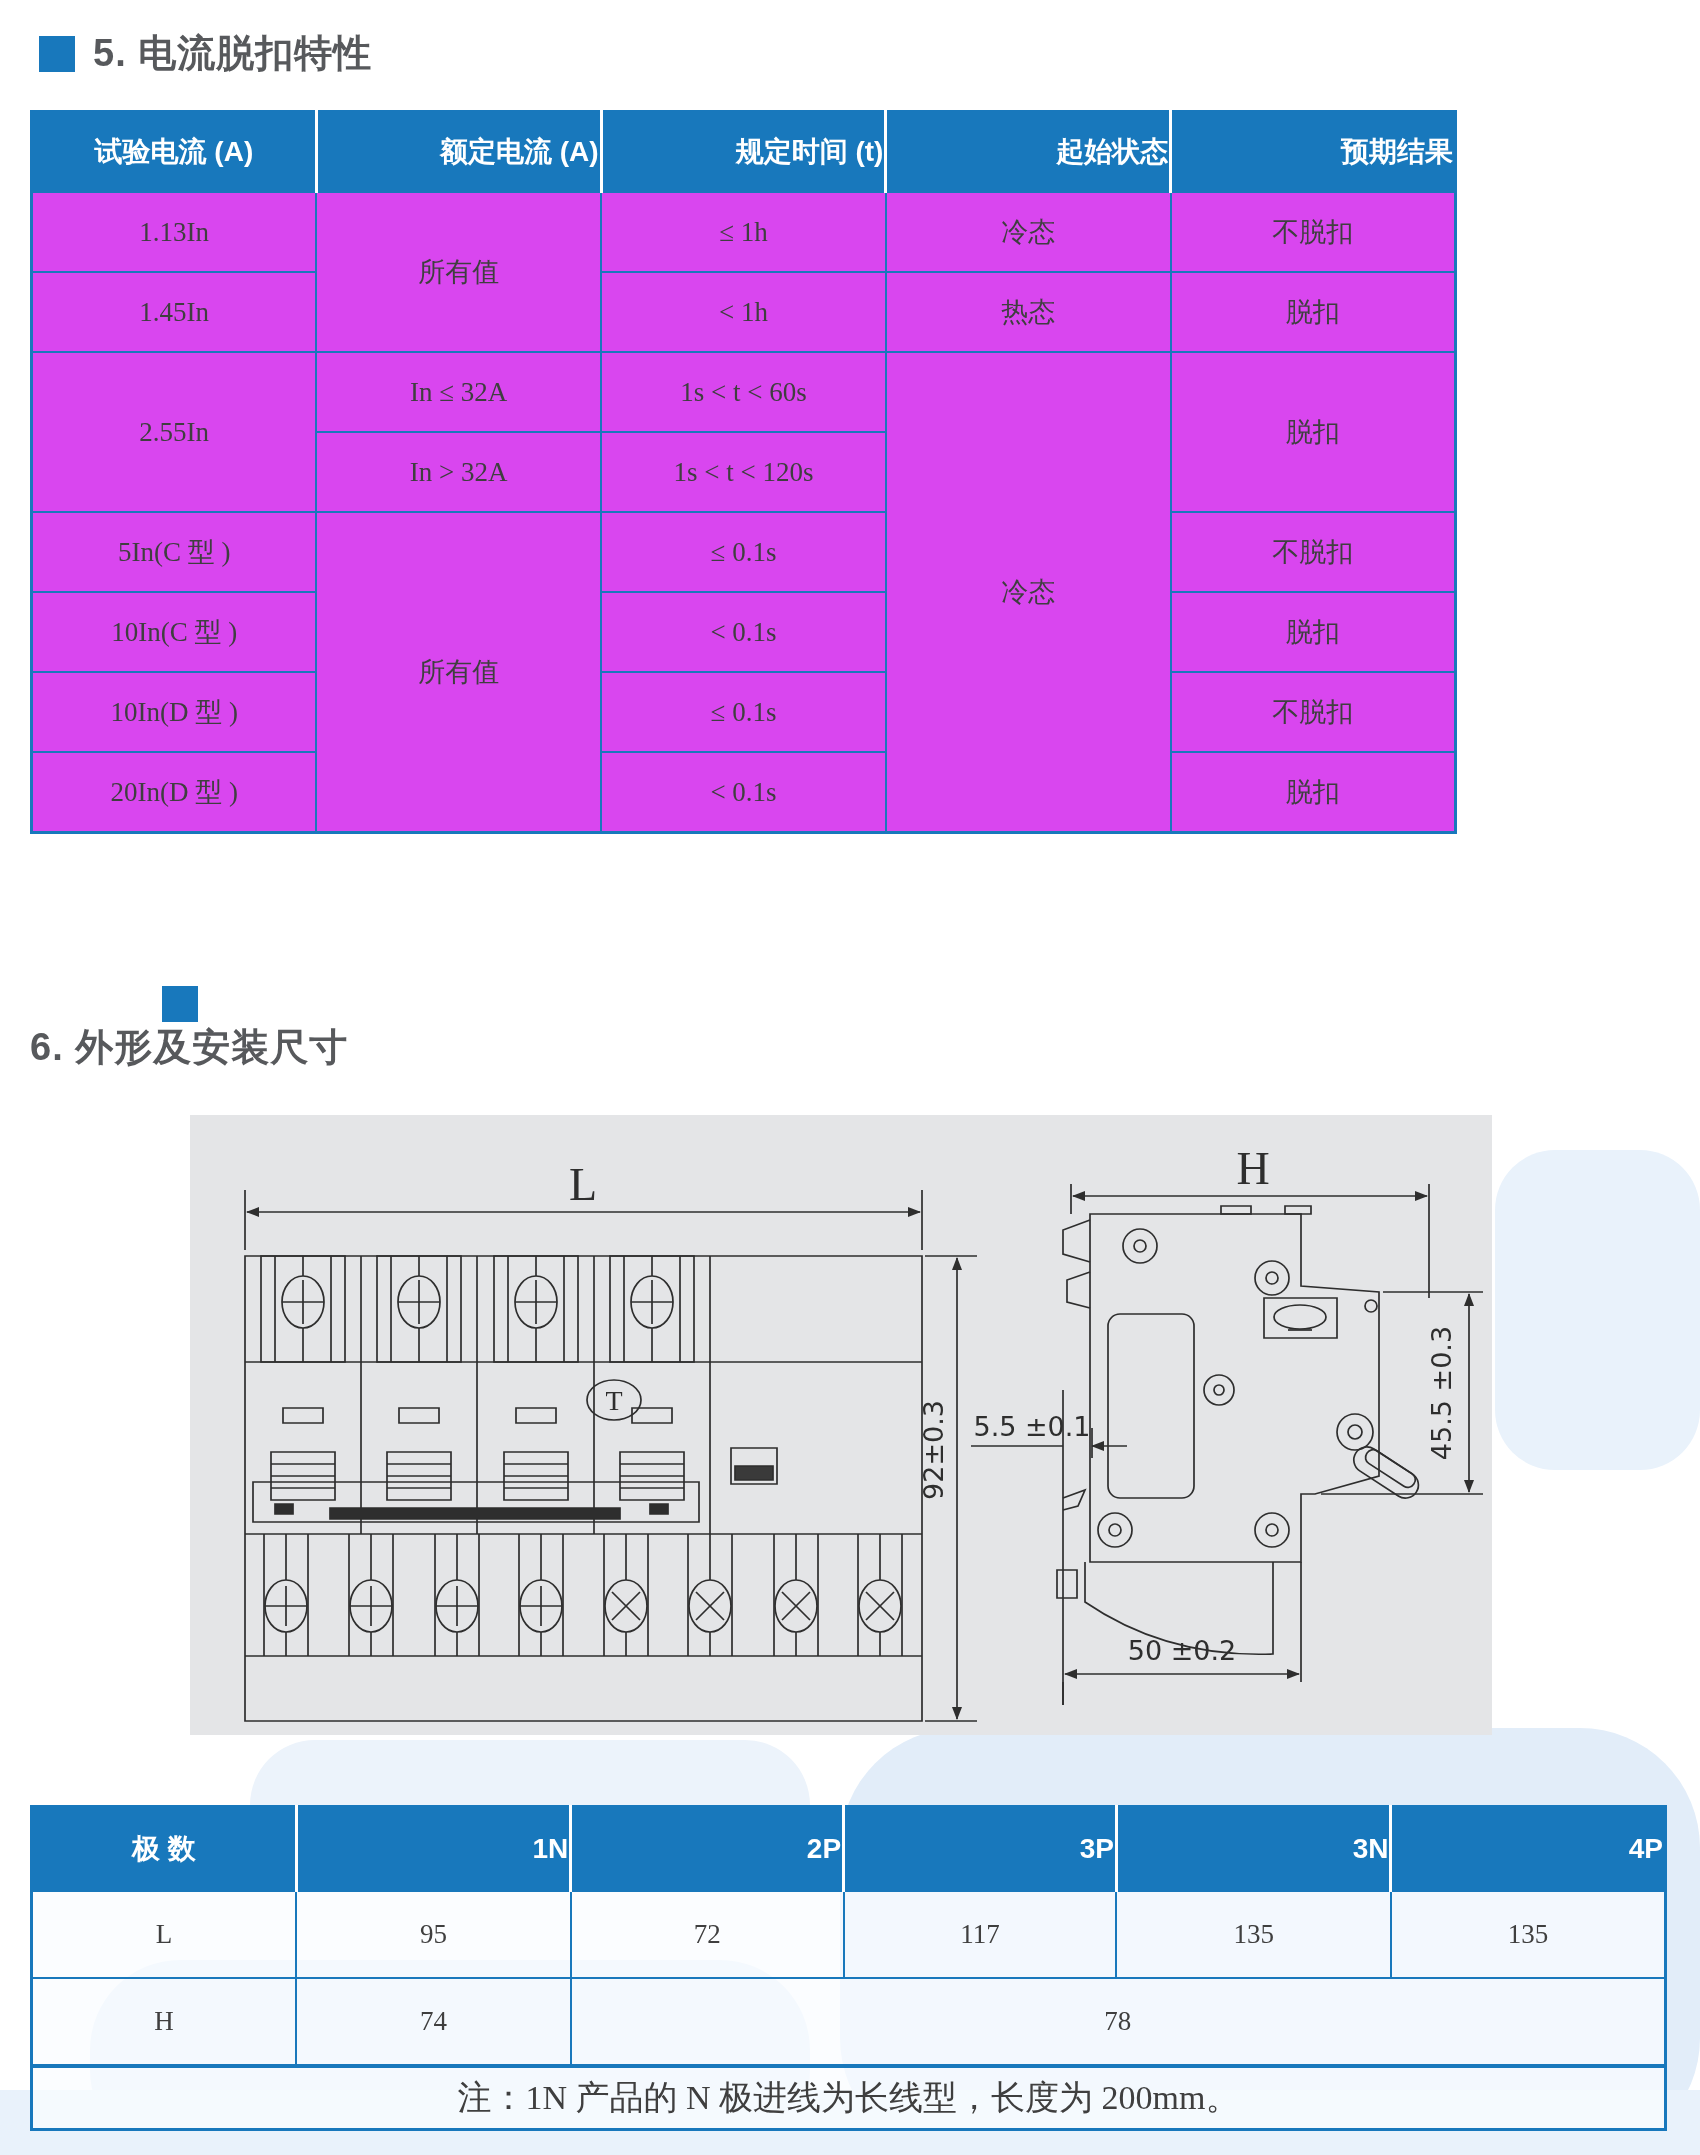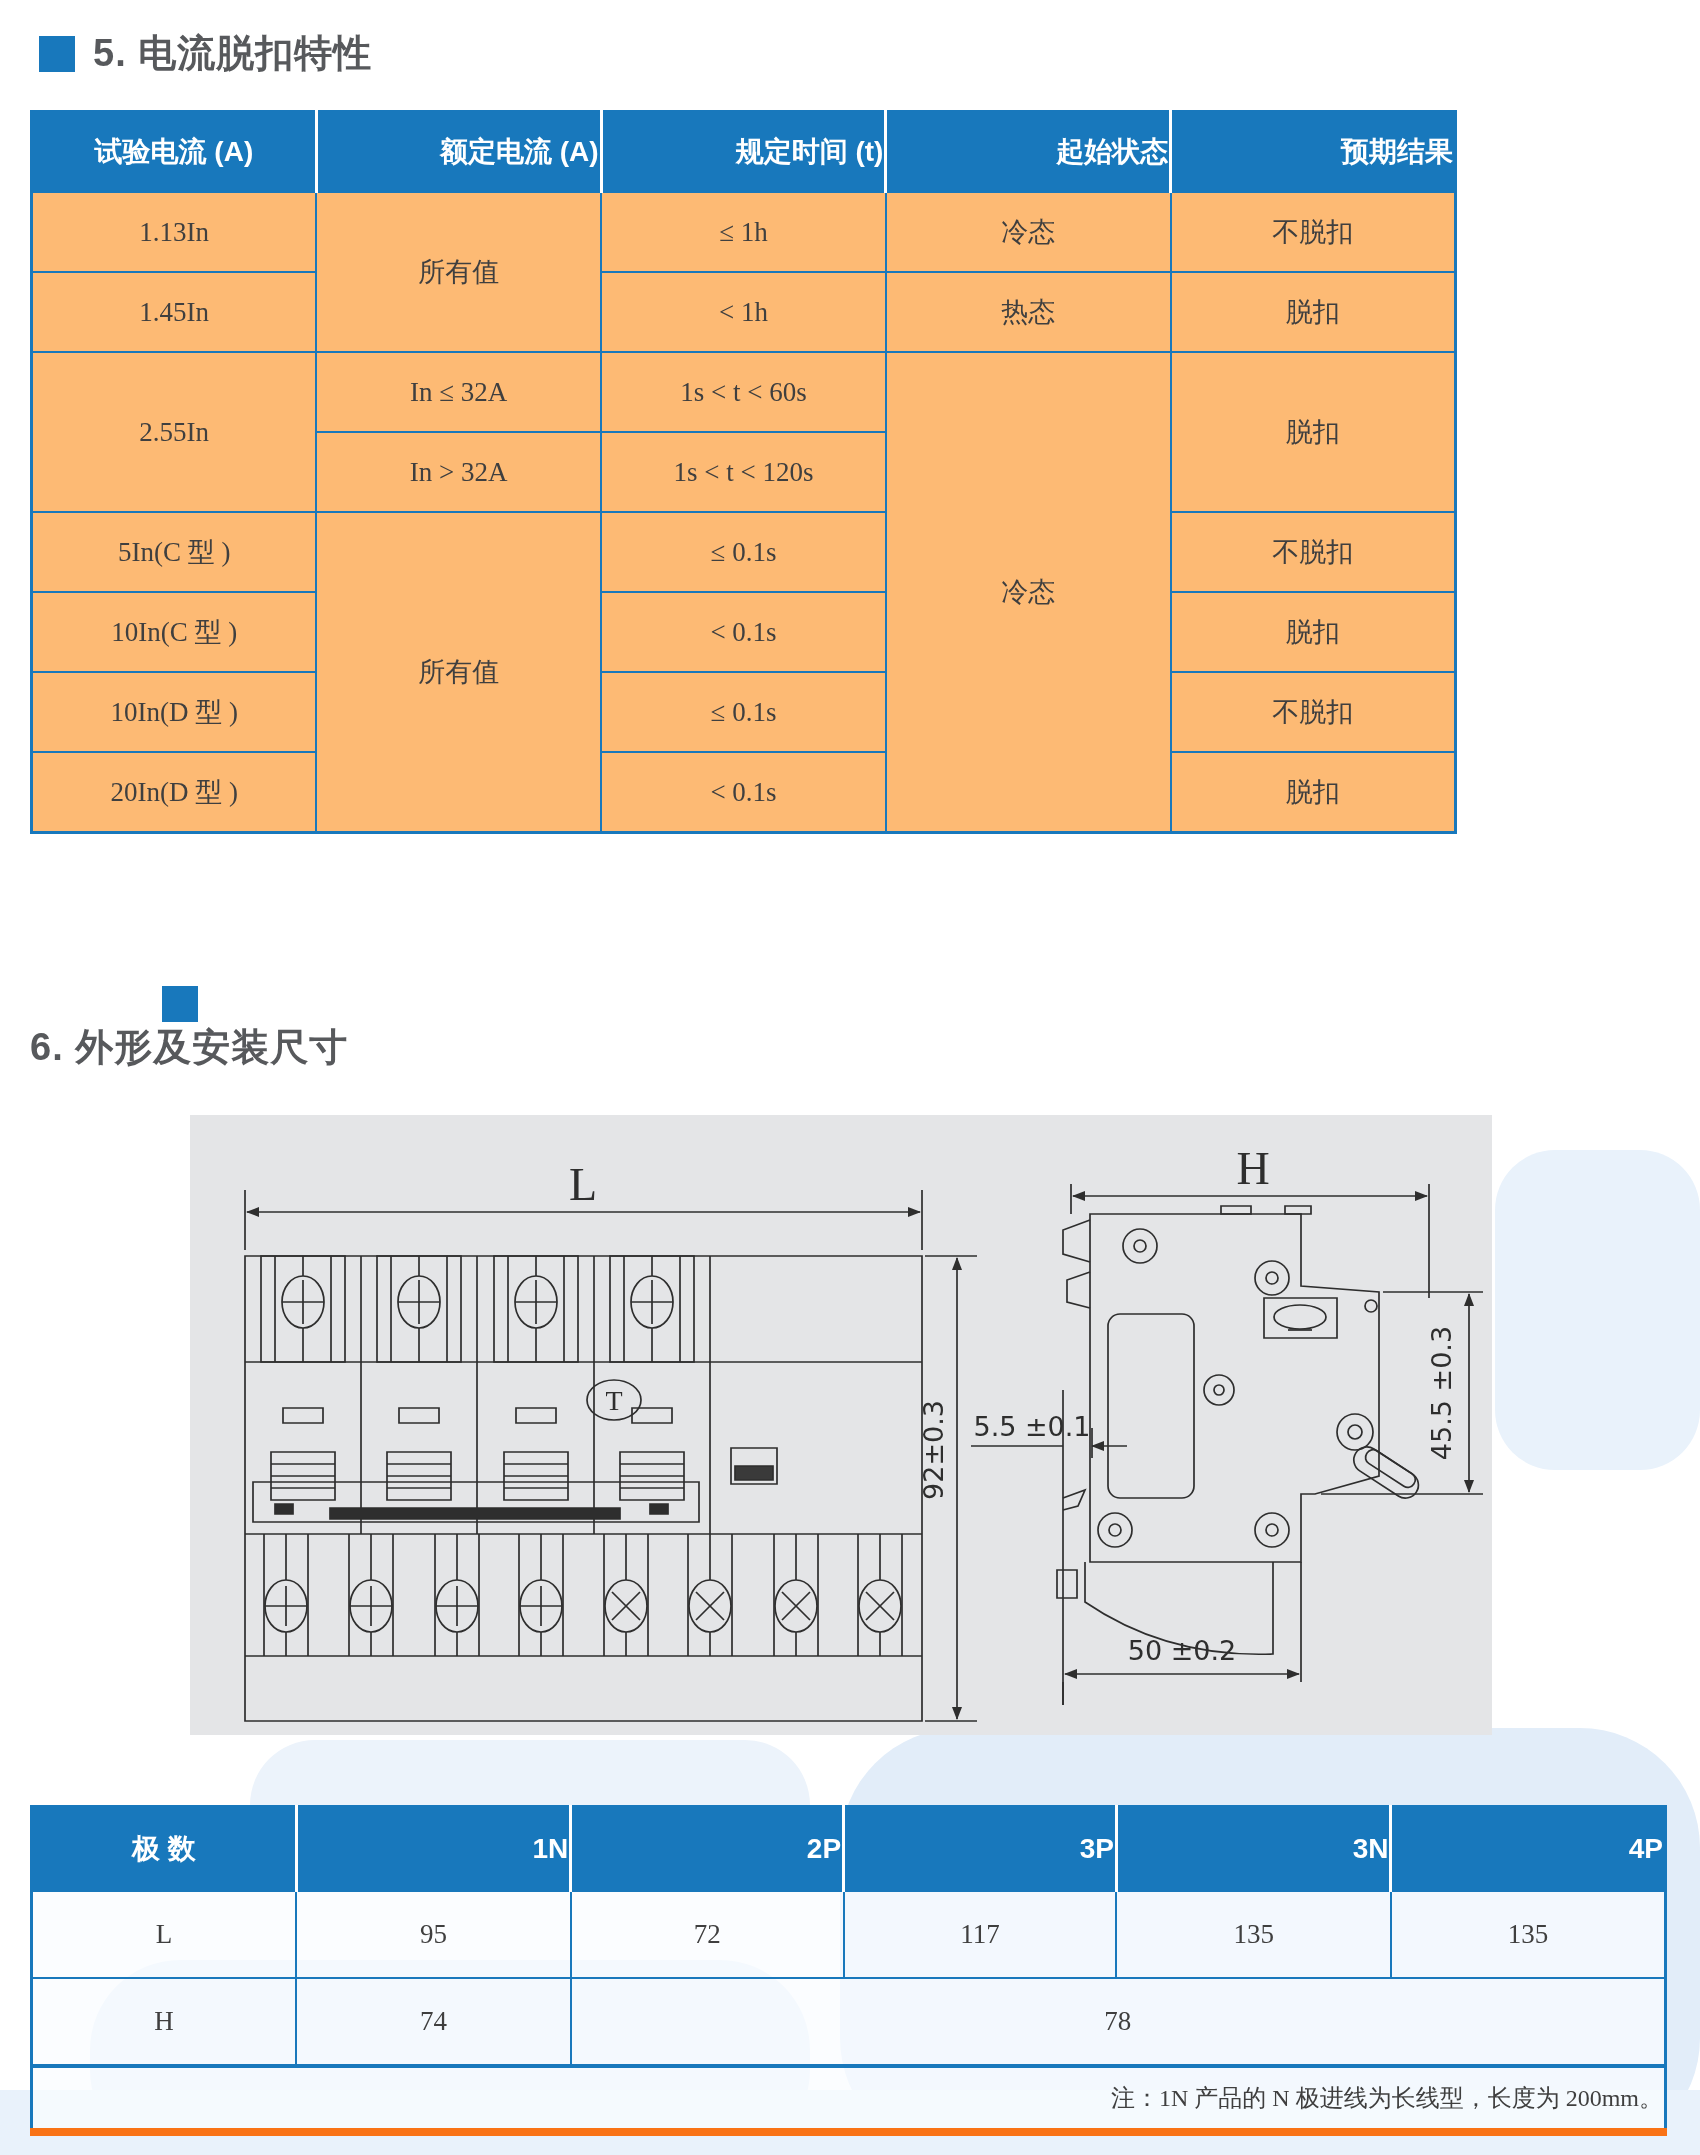--- a/index.html
+++ b/index.html
@@ -14,23 +14,23 @@
   
   table{border-collapse:collapse;table-layout:fixed;position:absolute;z-index:2;}
   .t1{left:30px;top:110px;width:1427px;border:3px solid #1878bc;background:#fafbf5;}
   .t2{left:30px;top:1805px;width:1637px;border:3px solid #1878bc;}
   th{background:#1878bc;color:#ffffff;font-size:28px;font-weight:bold;text-align:center;vertical-align:middle;}
   .t1 th{height:76px;}
   .t2 th{height:80px;}
   th + th{border-left:3px solid #ffffff;text-align:right;}
   td{border:2px solid #1878bc;text-align:center;vertical-align:middle;
      font-family:"Liberation Serif",serif;font-size:27px;color:#3f3f3f;}
-  .t1 td{height:76px;background:#fdba74;}
+  .t1 td{height:76px;background:#d946ef;}
   .t2 td{height:83px;background:rgba(250,252,255,0.72);}
-  .t2 .noterow td{height:58px;border-top:4px solid #1878bc;border-bottom:8px solid #f97316;font-size:24px;text-align:right;}
+  .t2 .noterow td{height:58px;border-top:4px solid #1878bc;border-bottom:2px solid #f97316;font-size:34px;}
   
   .panel{position:absolute;left:190px;top:1115px;width:1302px;height:620px;background:#e4e5e7;z-index:1;}
   .dwg{position:absolute;z-index:2;}
   .dwg *{vector-effect:non-scaling-stroke;}
   text{fill:#2e2e2e;}
   .dimtxt{font-family:"DejaVu Sans",sans-serif;font-size:27px;}
   .biglbl{font-family:"Liberation Serif",serif;font-size:46px;}
 </style>
 </head>
 <body>

